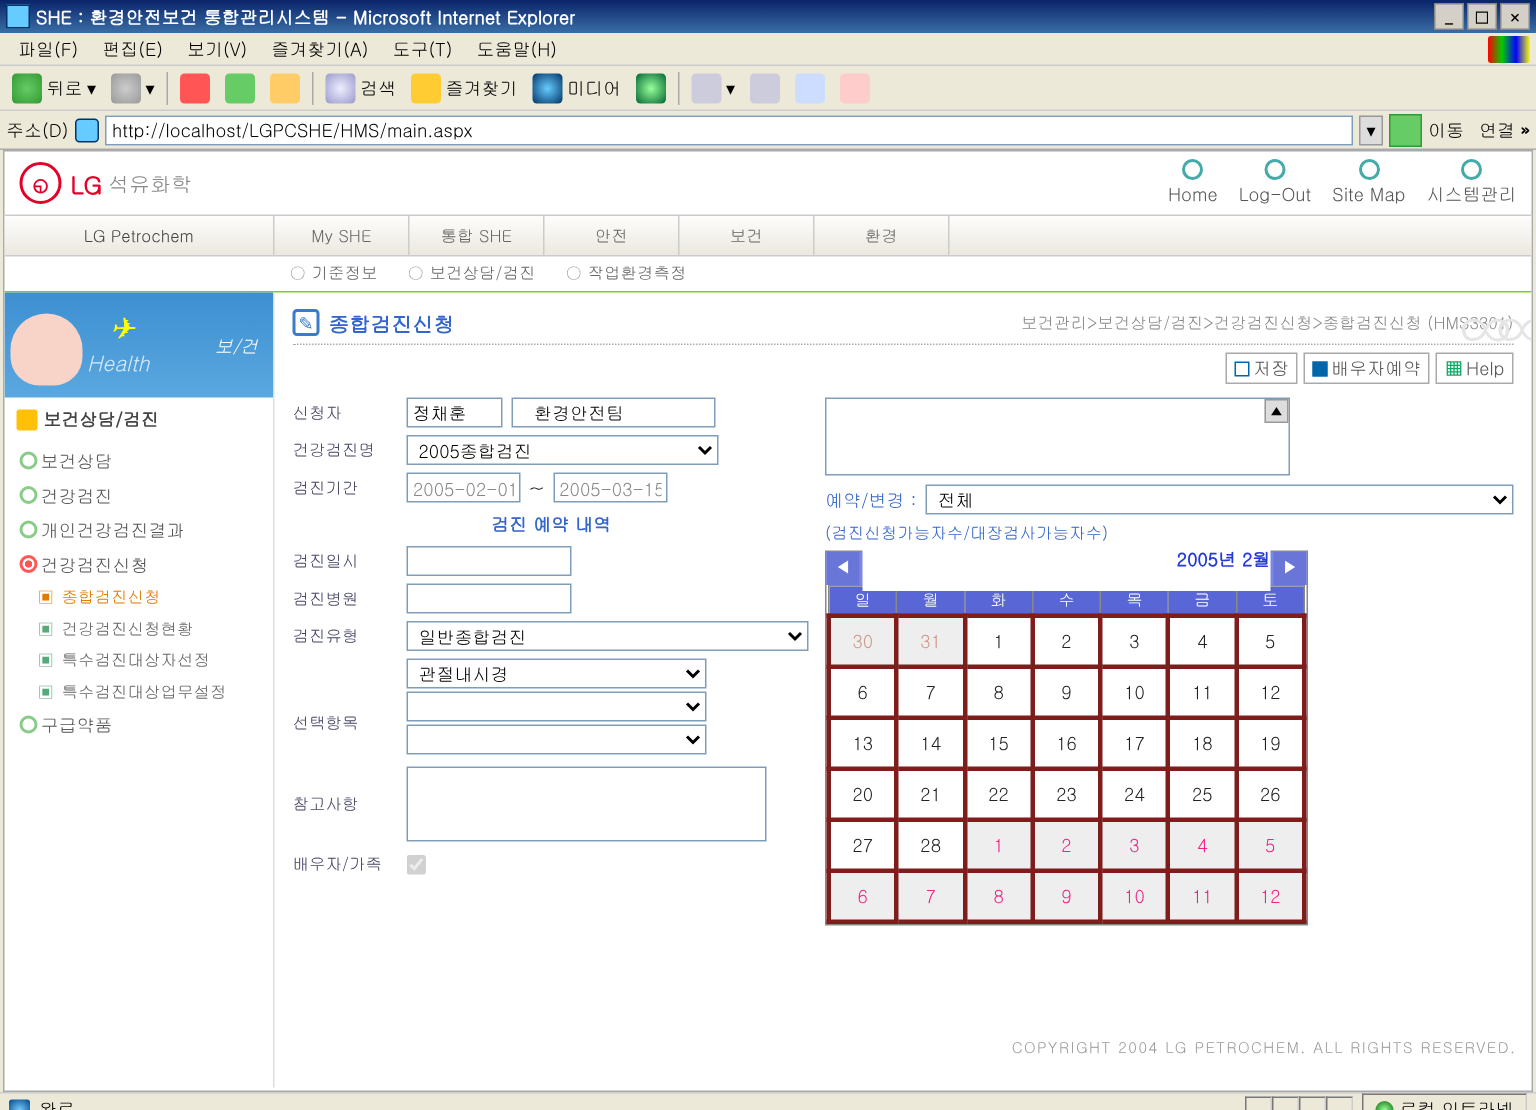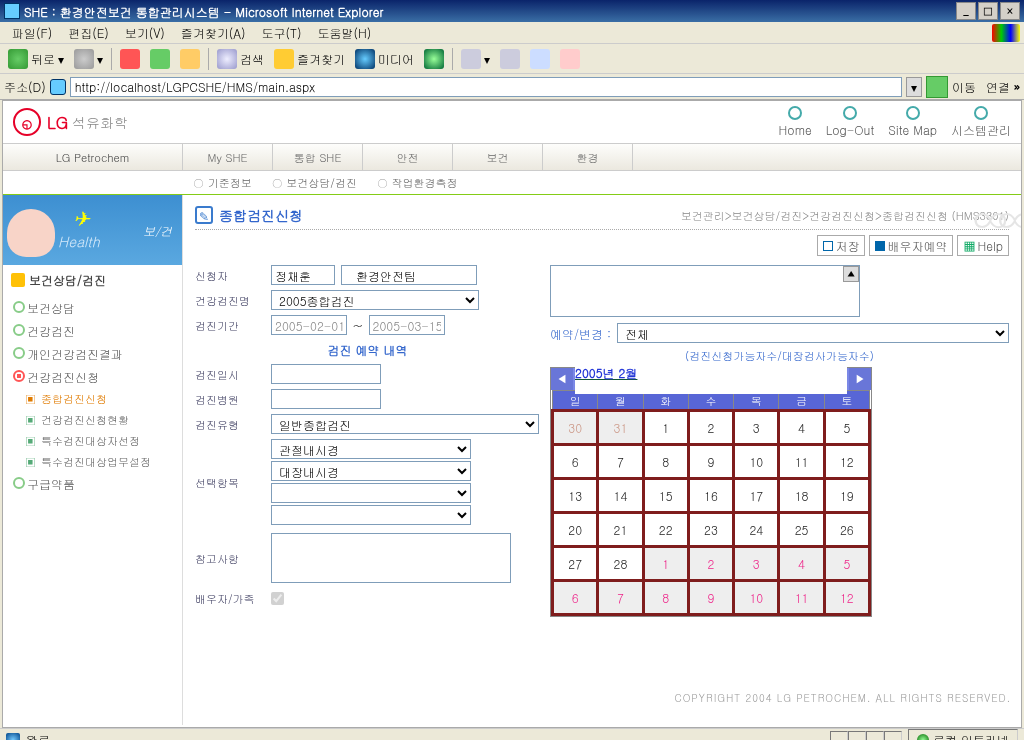--- a/index.html
+++ b/index.html
@@ -92,27 +92,27 @@
 .flabel { flex: 0 0 70px; color: #446; font-size: 11px; }
 .finput, .fselect { border: 1px solid #7f9db9; height: 20px; padding: 0 3px; font-size: 12px; background: #fff; }
 .fbox { border: 1px solid #7f9db9; background: #fff; }
 .datebox { width: 76px; text-align: center; color: #888; }
 
 .section-title { text-align: center; color: #36c; font-weight: bold; margin: 6px 0; }
 
 .textpad { border: 1px solid #7f9db9; width: 310px; height: 52px; position: relative; background: #fff; }
 .textpad .sarrow { position: absolute; right: 0; top: 0; width: 16px; height: 16px; background: #ddd; border: 1px solid #999; font-size: 9px; text-align: center; line-height: 14px; }
 
-.note-row { color: #36c; text-align: center; font-size: 11px; margin: 2px 16px 4px; }
+.note-row { color: #36c; text-align: left; font-size: 11px; margin: 2px 0 4px; }
 
 
 .cal { border: 1px solid #888; width: 322px; }
 .cal-head { background: #7b88e6; color: #fff; height: 22px; display: flex; align-items: center; }
 .cal-head .nav { width: 22px; height: 22px; background: #6976d8; text-align: center; line-height: 22px; font-size: 11px; }
-.cal-head .ttl { flex: 1; text-align: left; color: #153; background: #fff; margin: 2px; height: 30px; line-height: 18px; text-decoration: underline; }
+.cal-head .ttl { flex: 1; text-align: right; color: #153; background: #fff; margin: 2px; height: 30px; line-height: 18px; }
 .cal-head .ttl span { color: #2538d8; font-weight: bold; }
 .cal table { width: 100%; border-collapse: collapse; table-layout: fixed; }
 .cal th { background: #5866d6; color: #fff; height: 20px; font-size: 11px; font-weight: normal; border: 1px solid #888; }
 .cal td { border: 3px solid #7f1d1d; height: 34px; text-align: center; font-size: 12px; color: #222; }
 .cal td.off { background: #eee; color: #c98; }
 .cal td.offnext { background: #eee; color: #e28; }
 
 
 .copyright { position: absolute; bottom: 20px; right: 10px; color: #999; font-size: 10px; letter-spacing: 1px; }
 .statusbar { height: 22px; background: #ece9d8; border-top: 1px solid #ccc; display: flex; align-items: center; padding: 0 6px; gap: 6px; }
@@ -314,21 +314,20 @@
             <input class="finput" style="width: 110px;">
           </div>
           <div class="frow">
             <div class="flabel">검진유형</div>
             <select class="fselect" style="width:268px"><option>일반종합검진</option></select>
           </div>
           <div class="frow" style="align-items:flex-start">
             <div class="flabel" style="margin-top:36px">선택항목</div>
             <div>
               <select class="fselect" style="width:200px;display:block;margin-bottom:2px"><option>관절내시경</option></select>
-              <select class="fselect" style="width:200px;display:block;margin-bottom:2px"><option>대장내시경</option></select>
               <select class="fselect" style="width:200px;display:block;margin-bottom:2px"><option></option></select>
               <select class="fselect" style="width:200px;display:block"><option></option></select>
             </div>
           </div>
           <div class="frow" style="align-items:flex-start;margin-top:8px">
             <div class="flabel" style="margin-top:18px">참고사항</div>
             <div class="fbox" style="width:240px;height:50px"></div>
           </div>
           <div class="frow" style="margin-top:8px">
             <div class="flabel">배우자/가족</div>

